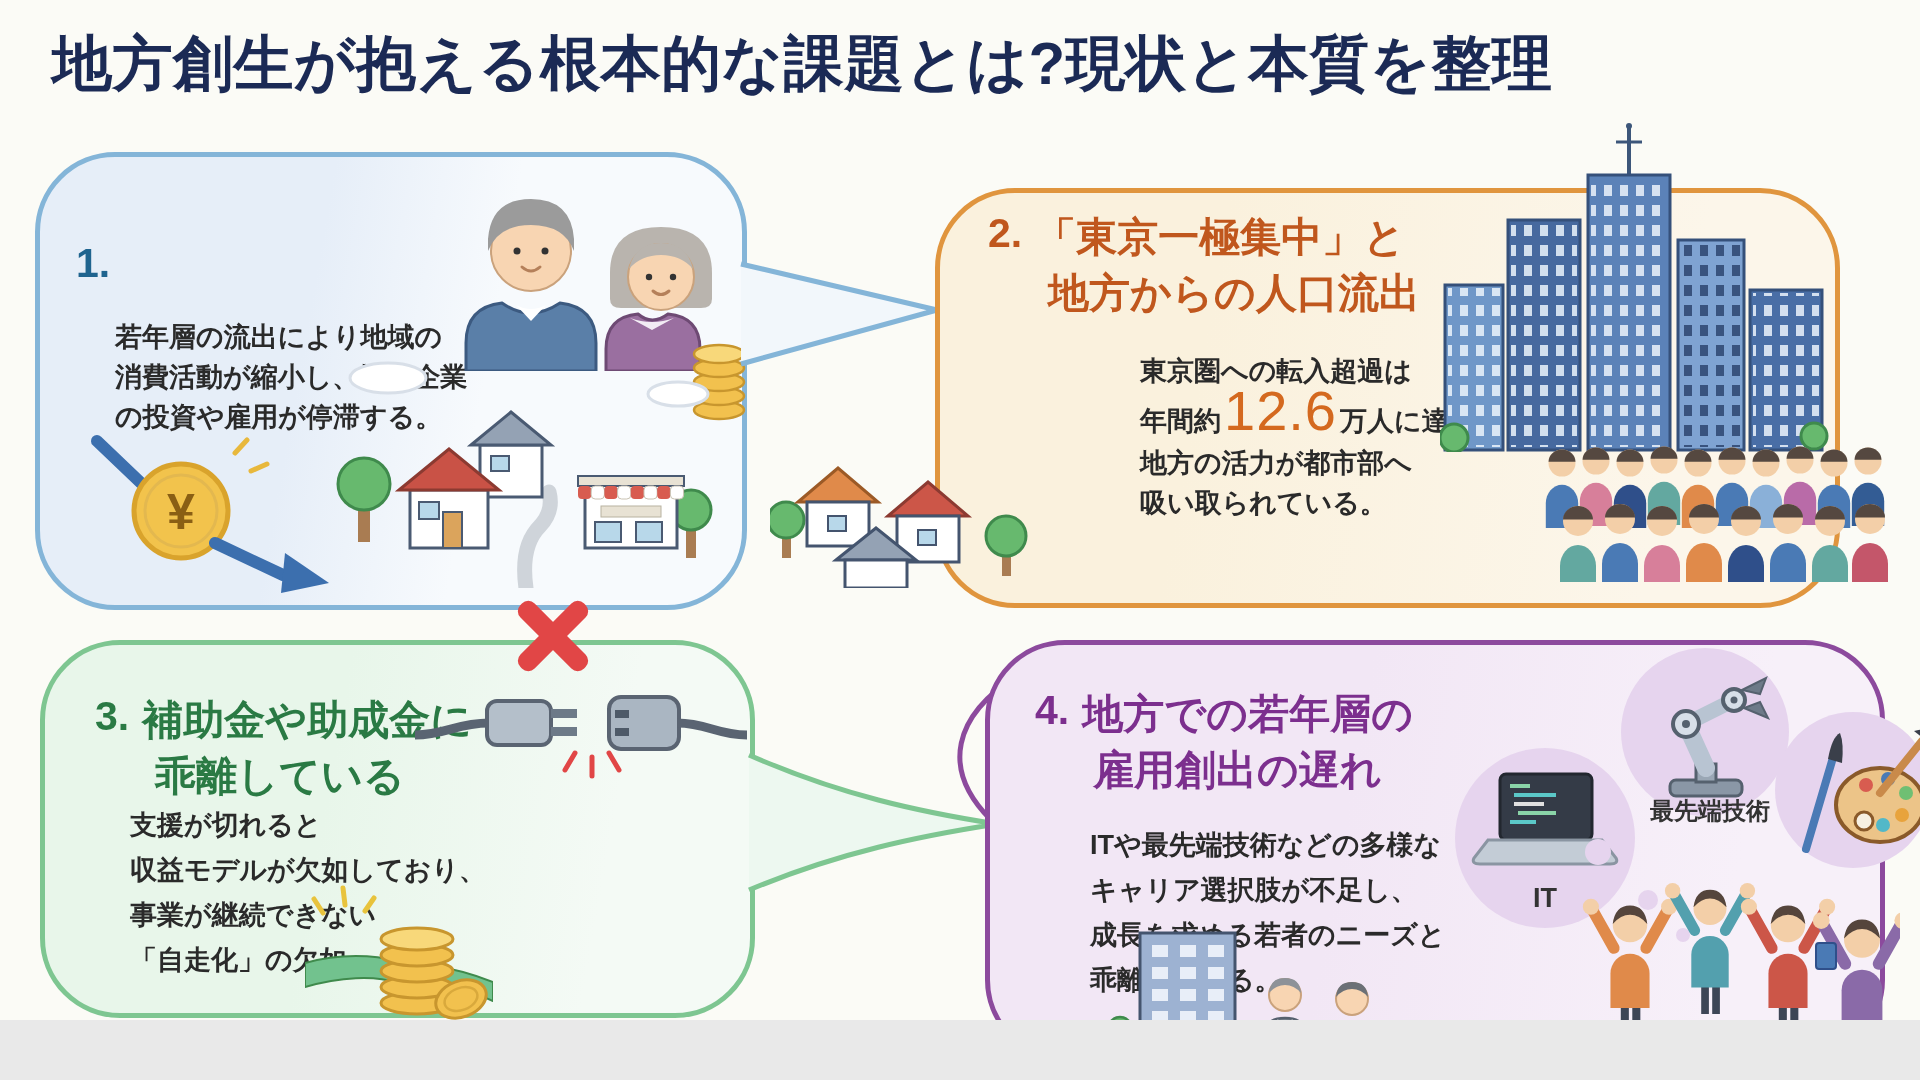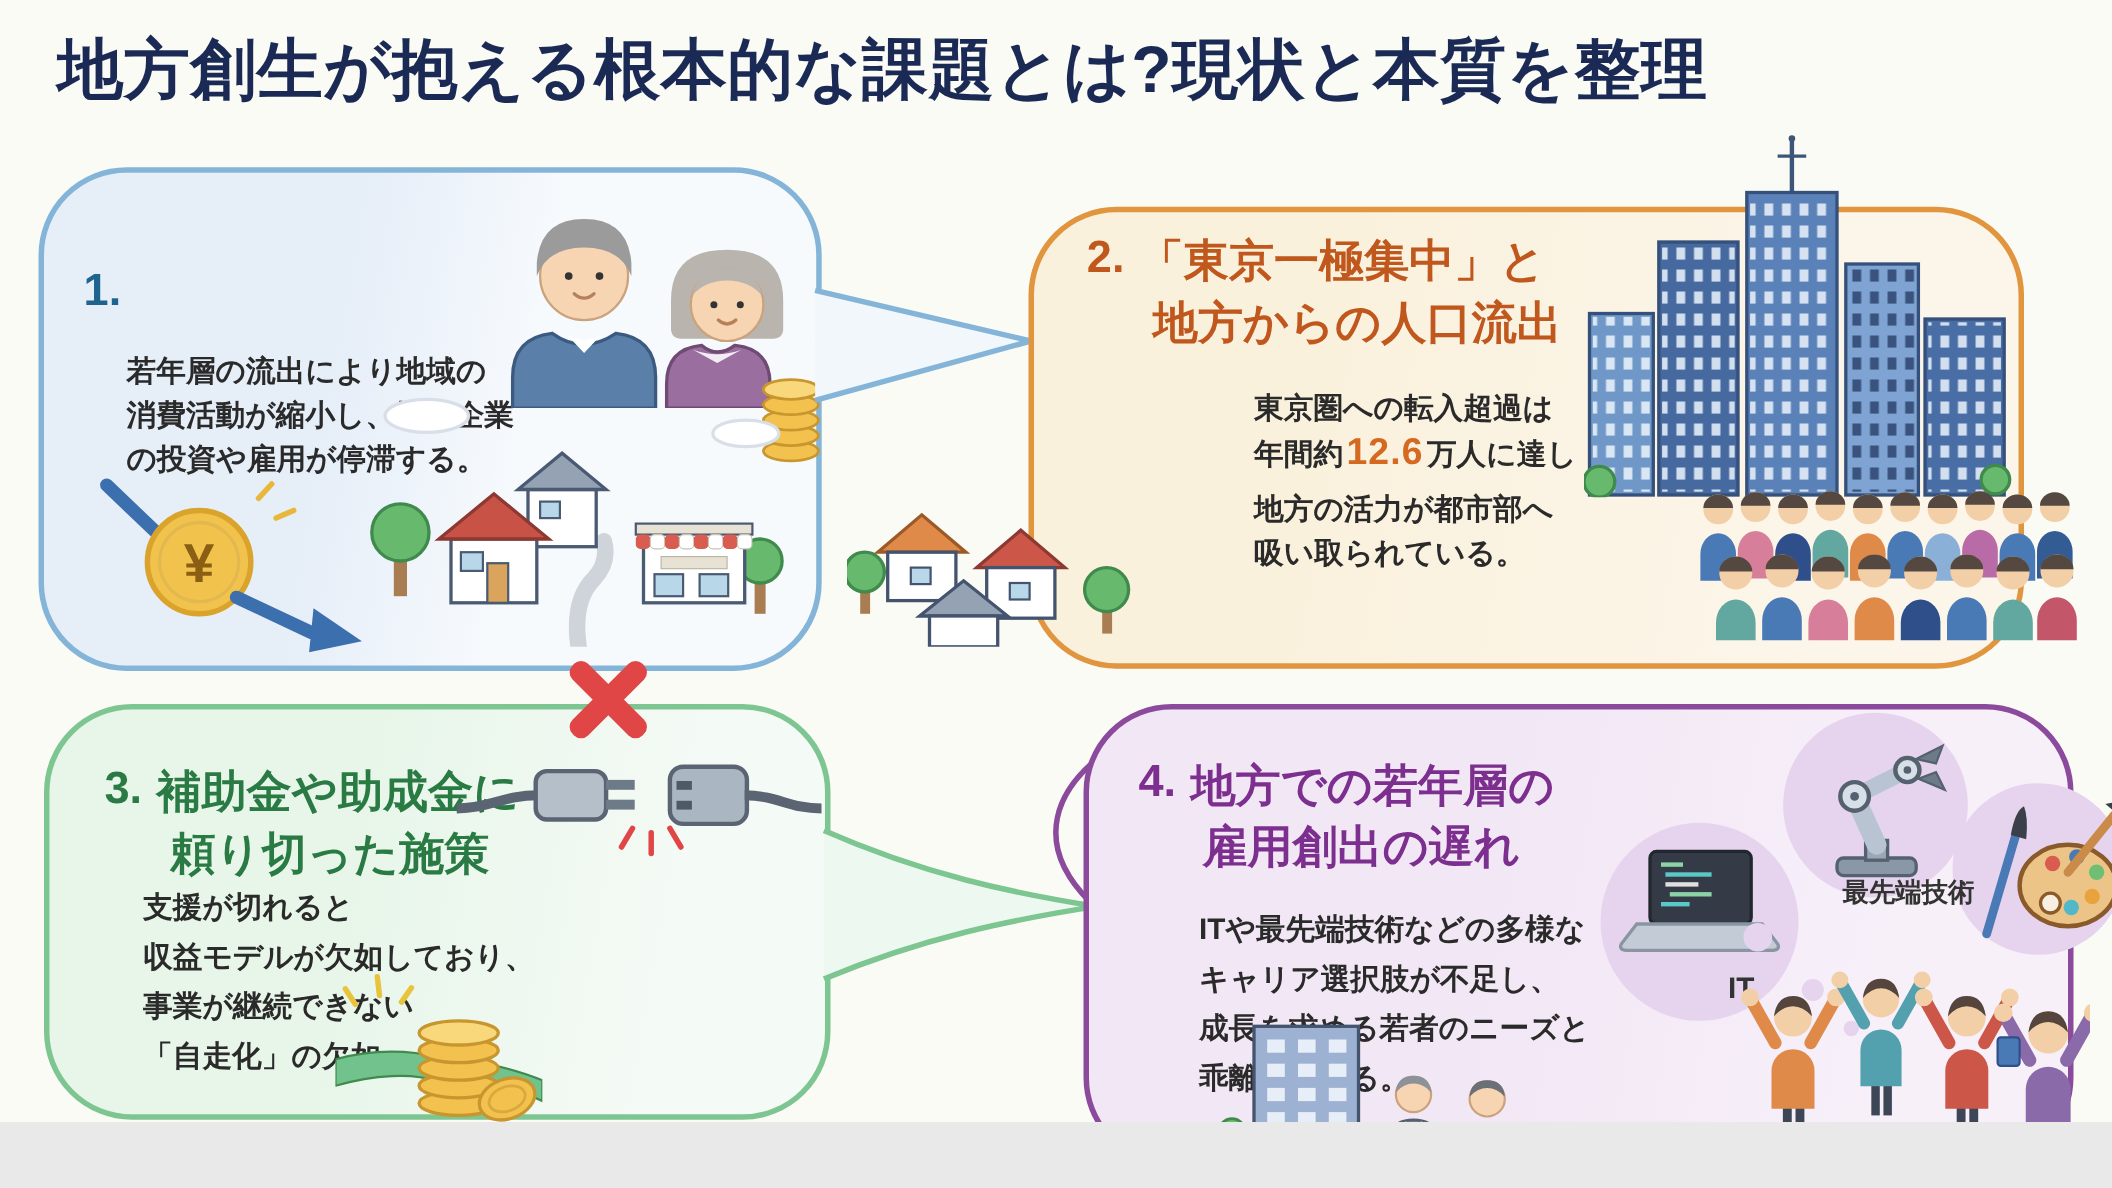--- a/index.html
+++ b/index.html
@@ -19,24 +19,24 @@
   .panel4{left:985px;top:640px;width:900px;height:420px;border-color:#8c4a9d;
           background:linear-gradient(100deg,#f2e7f5 40%,#f7f0f9 82%)}
   .phead{position:absolute;display:flex;gap:13px;font-weight:800;font-size:41px;white-space:nowrap}
   .phead2{position:absolute;font-weight:800;font-size:41px;white-space:nowrap}
   .c-blue{color:#1f648f}.c-orange{color:#c0571d}.c-green{color:#2a7a44}.c-purple{color:#7c2f8e}
   .pbody{position:absolute;font-size:27px;font-weight:700;color:#2a2a2a;white-space:nowrap}
   .pbody div{line-height:40px}
   .p3body div{line-height:45px}
   .p4body div{line-height:45px}
   .statline{display:flex;align-items:baseline;height:52px}
-  .stat{font-size:34px;font-weight:700;color:#d4691f;letter-spacing:1px;padding:0 3px}
+  .stat{font-size:56px;font-weight:400;color:#d4691f;letter-spacing:1px;padding:0 3px}
   .circle{position:absolute;border-radius:50%;background:#e6d4ee}
   .dot{position:absolute;border-radius:50%;background:#e6d4ee}
-  .lbl{position:absolute;font-weight:800;color:#333;white-space:nowrap;text-align:right}
+  .lbl{position:absolute;font-weight:800;color:#333;white-space:nowrap;text-align:center}
   svg{display:block}
 </style>
 </head>
 <body>
 
 <div class="stage">
 
   <svg width="0" height="0" style="position:absolute" aria-hidden="true">
     <defs>
       <g id="psn">
@@ -225,21 +225,21 @@
         <use href="#psn" transform="translate(330,110) scale(1.5)" style="color:#c4566a"></use>
       </g>
     </svg>
   </div>
 
   <div class="panel panel3">
     <div class="phead c-green" style="left:50px;top:48px">
       <span>3.</span>
       <span>補助金や助成金に</span>
     </div>
-    <div class="phead2 c-green" style="left:110px;top:104px">頼り切った施策</div>
+    <div class="phead2 c-green" style="left:110px;top:104px">乖離している</div>
     <div class="pbody p3body" style="left:85px;top:158px">
       <div>支援が切れると</div>
       <div>収益モデルが欠如しており、</div>
       <div>事業が継続できない</div>
       <div>「自走化」の欠如。</div>
     </div>
 
     <svg class="abs" style="left:455px;top:-62px" width="106" height="106" viewBox="0 0 106 106">
       <g transform="rotate(45 53 53)">
           <rect x="8" y="43" width="90" height="20" rx="9" fill="#e14646"></rect>

